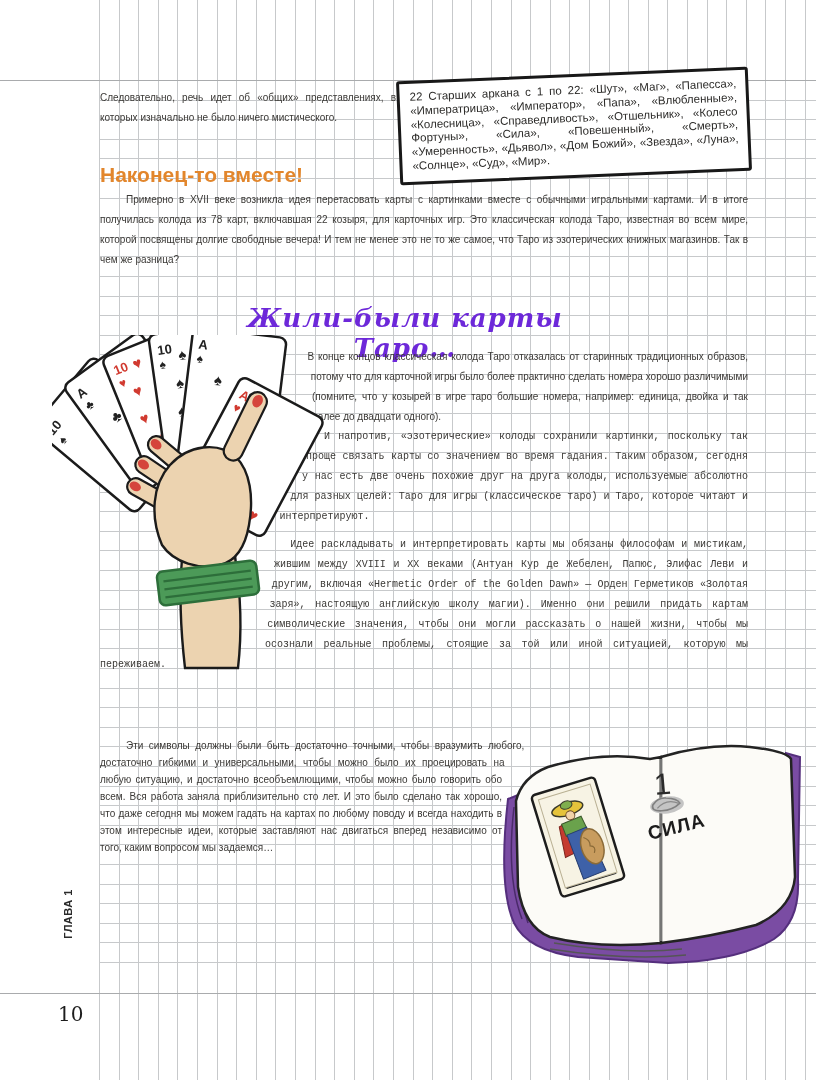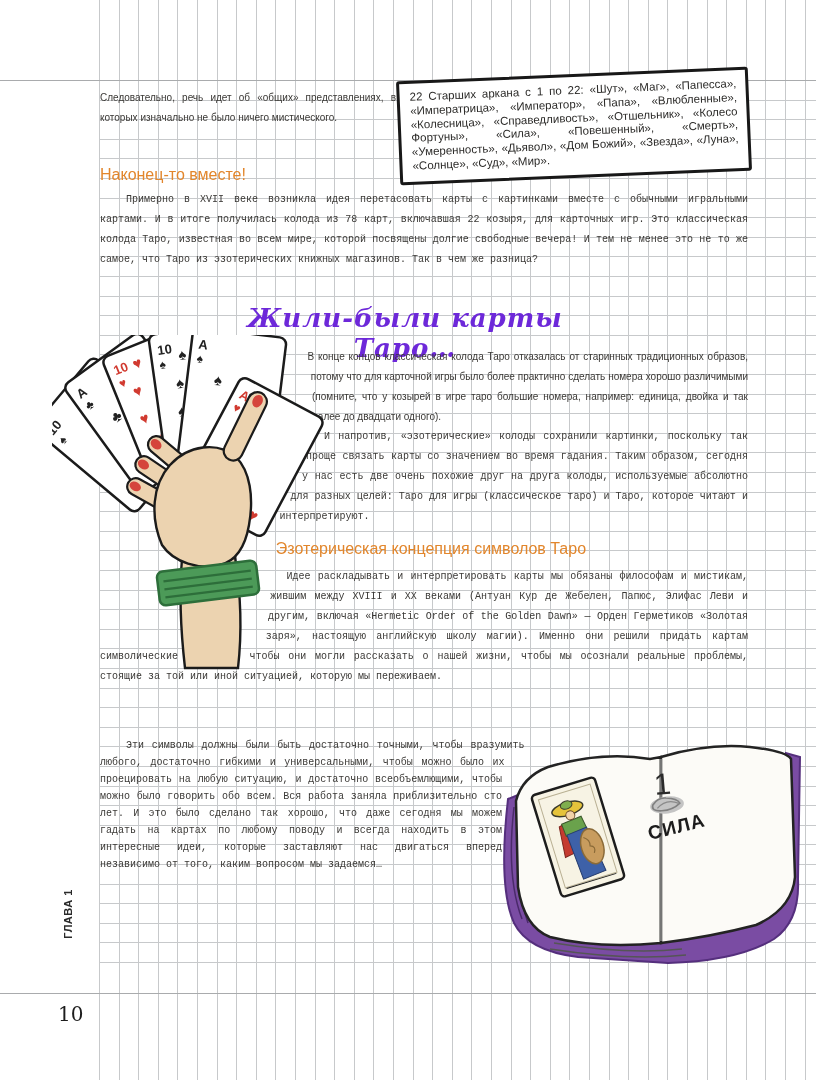--- a/index.html
+++ b/index.html
@@ -9,27 +9,27 @@
   .grid-v{position:absolute;left:99px;top:0;width:717px;height:1080px;
     background:repeating-linear-gradient(to right,#c7c9cb 0,#c7c9cb 1px,transparent 1px,transparent 19.6px);}
   .grid-h{position:absolute;left:99px;top:80px;width:717px;height:896px;
     background:repeating-linear-gradient(to bottom,#c7c9cb 0,#c7c9cb 1px,transparent 1px,transparent 19.6px);}
   .rule{position:absolute;left:0;width:816px;height:1px;background:#a9abad;}
   .rule-top{top:80px;} .rule-bottom{top:993px;}
 
   .para{font-size:10px;line-height:20px;text-align:justify;margin:0;}
   .tight{line-height:17px;}
   .ind{text-indent:14px;font-family:Liberation Mono, monospace;}
-  .ind-lg{text-indent:26px;font-family:Liberation Mono, monospace;}
+  .ind-lg{text-indent:26px;}
 
   #p1{position:absolute;left:100px;top:88px;width:296px;}
   #note-box{position:absolute;left:398px;top:74px;width:352px;box-sizing:border-box;
     background:#fff;border:3px solid #181818;border-radius:3px;padding:7px 9px 8px 10px;
     transform:rotate(-2.4deg);font-size:11.5px;line-height:13.8px;text-align:justify;color:#2c2b29;}
-  .orange-h{color:#e2862c;font-weight:normal;font-size:16px;line-height:20px;margin:0;}
+  .orange-h{color:#e2862c;font-weight:bold;font-size:21px;line-height:20px;margin:0;text-align:right;}
   #h1{position:absolute;left:100px;top:165px;}
   #p2{position:absolute;left:100px;top:190px;width:648px;}
   #script-heading{position:absolute;left:240px;top:303px;width:330px;text-align:center;
     font-family:"DejaVu Serif",serif;font-style:italic;font-weight:bold;font-size:26px;
     color:#6d28d9;letter-spacing:1px;}
 
   #sec2{position:absolute;left:100px;top:347px;width:648px;}
   .cards-spacer{float:left;width:212px;height:296px;shape-margin:6px;
     shape-outside:polygon(0px 0px,198px 0px,208px 60px,196px 120px,174px 155px,166px 225px,158px 296px,0px 296px);}
   #cards-svg{position:absolute;left:-48px;top:-12px;pointer-events:none;}
@@ -68,21 +68,20 @@
 
 <h2 id="h1" class="orange-h">Наконец-то вместе!</h2>
 <p id="p2" class="para ind-lg">Примерно в XVII веке возникла идея перетасовать карты с картинками вместе с обычными игральными картами. И в итоге получилась колода из 78 карт, включавшая 22 козыря, для карточных игр. Это классическая колода Таро, известная во всем мире, которой посвящены долгие свободные вечера! И тем не менее это не то же самое, что Таро из эзотерических книжных магазинов. Так в чем же разница?</p>
 
 <div id="script-heading">Жили-были карты Таро…</div>
 
 <div id="sec2">
   <div class="cards-spacer"></div>
   <p class="para">В конце концов классическая колода Таро отказалась от старинных традиционных образов, потому что для карточной игры было более практично сделать номера хорошо различимыми (помните, что у козырей в игре таро большие номера, например: единица, двойка и так далее до двадцати одного).</p>
   <p class="para ind">И напротив, «эзотерические» колоды сохранили картинки, поскольку так проще связать карты со значением во время гадания. Таким образом, сегодня у нас есть две очень похожие друг на друга колоды, используемые абсолютно для разных целей: Таро для игры (классическое таро) и Таро, которое читают и интерпретируют.</p>
-  <h2 class="orange-h">Эзотерическая концепция символов Таро</h2>
   <p class="para ind p3">Идее раскладывать и интерпретировать карты мы обязаны философам и мистикам, жившим между XVIII и XX веками (Антуан Кур де Жебелен, Папюс, Элифас Леви и другим, включая «Hermetic Order of the Golden Dawn» — Орден Герметиков «Золотая заря», настоящую английскую школу магии). Именно они решили придать картам символические значения, чтобы они могли рассказать о нашей жизни, чтобы мы осознали реальные проблемы, стоящие за той или иной ситуацией, которую мы переживаем.</p>
 
   <svg id="cards-svg" width="292" height="335" viewBox="0 0 292 335">
 
     <g transform="translate(62,100) rotate(-50)">
       <rect x="-47" y="-67" width="94" height="134" rx="7" fill="#ffffff" stroke="#1b1b1b" stroke-width="2.5"></rect>
       <text class="rank blk" x="-40" y="-46">10</text>
       <text class="suit-s blk" x="-40" y="-32">♠</text>
     </g>
     <g transform="translate(88,78) rotate(-36)">

